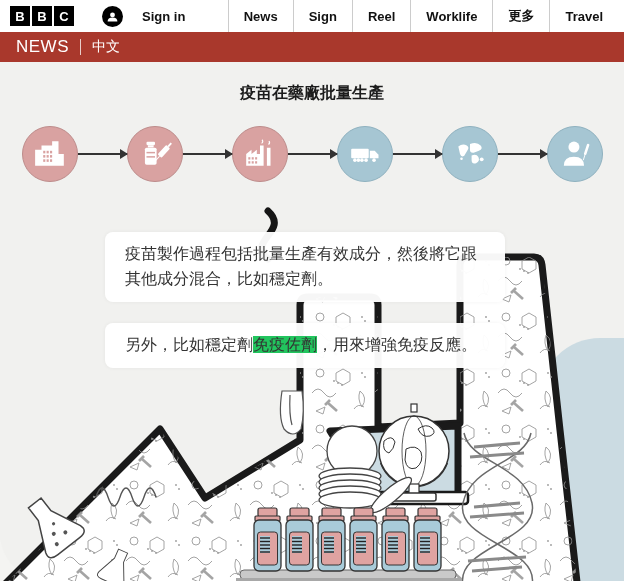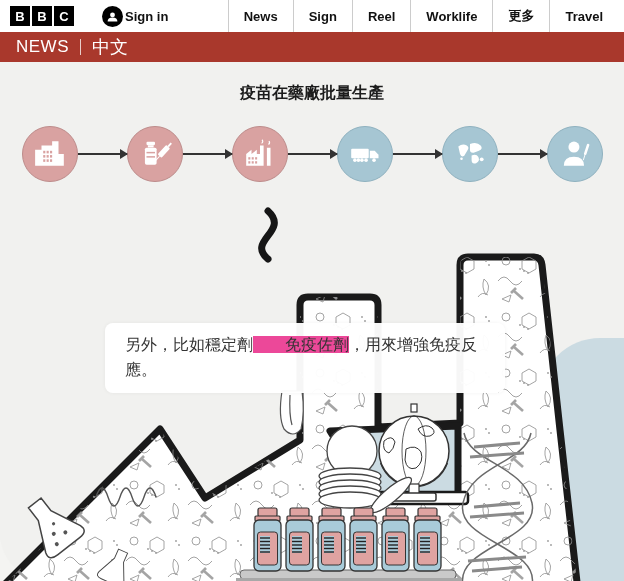--- a/index.html
+++ b/index.html
@@ -4,34 +4,34 @@
 <style>
   * { margin:0; padding:0; box-sizing:border-box; }
   html,body { width:624px; height:581px; overflow:hidden; background:#f1f1ef;
               font-family:"Liberation Sans", sans-serif; }
 
   
   .topbar { height:32px; background:#fff; display:flex; align-items:stretch; }
   .logo { display:flex; align-items:center; gap:2px; padding:0 0 0 10px; cursor:pointer; }
   .logo .blk { width:20px; height:20px; background:#000; color:#fff; font-weight:bold;
                font-size:13px; display:flex; align-items:center; justify-content:center; }
-  .signin { display:flex; align-items:center; gap:2px; margin-left:28px; font-weight:bold;
+  .signin { display:flex; align-items:center; gap:19px; margin-left:28px; font-weight:bold;
             font-size:13px; color:#111; cursor:pointer; }
   .signin-ic { width:21px; height:21px; border-radius:50%; background:#000; display:flex;
                align-items:center; justify-content:center; }
   .nav { margin-left:auto; margin-right:6px; display:flex; align-items:stretch; }
   .nav-item { display:flex; align-items:center; padding:0 15px; font-size:13px; font-weight:bold;
               color:#111; border-left:1px solid #ccc; cursor:pointer; }
   .nav-item:last-child { border-right:0; }
 
   
   .newsbar { height:30px; background:#a9382c; display:flex; align-items:center; padding-left:16px; }
   .newsbar .brand { color:#fff; font-size:17px; letter-spacing:.5px; cursor:pointer; }
   .newsbar .sep { width:1px; height:16px; background:rgba(255,255,255,.75); margin:0 11px; }
-  .newsbar .lang { color:#fff; font-size:18px; cursor:pointer; }
+  .newsbar .lang { color:#fff; font-size:14px; cursor:pointer; }
 
   
   .content { position:relative; height:519px; background:#f1f1ef; overflow:hidden; }
   h1.title { text-align:center; font-size:16px; font-weight:bold; color:#1c1c1c;
              padding-top:23px; line-height:1; }
 
   .process { position:absolute; top:64px; left:0; right:0; display:flex;
              align-items:center; justify-content:center; }
   .step { width:56px; height:56px; border-radius:50%; display:flex; align-items:center;
           justify-content:center; flex:0 0 auto; }
@@ -43,21 +43,21 @@
                   border-left:8px solid #333; border-top:5px solid transparent;
                   border-bottom:5px solid transparent; }
 
   .illus { position:absolute; top:133px; left:0; width:624px; height:386px; }
 
   .bubble { position:absolute; left:105px; width:400px; background:rgba(255,255,255,.96);
             border-radius:8px; padding:10px 20px; font-size:16px; line-height:1.55;
             color:#333; z-index:3; box-shadow:0 0 4px rgba(0,0,0,.05); }
   .bubble1 { top:170px; }
   .bubble2 { top:261px; }
-  .hl { background:#ec4899; cursor:pointer;padding-left:32px; }
+  .hl { background:#22c55e; cursor:pointer; }
 </style>
 </head>
 <body>
 
 <div class="topbar">
   <div class="logo">
     <span class="blk">B</span>
     <span class="blk">B</span>
     <span class="blk">C</span>
   </div>
@@ -360,17 +360,20 @@
               <line x1="6" y1="346.5" x2="16" y2="346.5"></line>
               <line x1="6" y1="350" x2="16" y2="350"></line>
               <line x1="6" y1="353.5" x2="16" y2="353.5"></line>
               <line x1="6" y1="357" x2="16" y2="357"></line>
             </g>
           </g>
       </g>
     </g>
   </svg>
 
+  <div class="bubble bubble1">
+    <span>疫苗製作過程包括批量生產有效成分，然後將它跟其他成分混合，比如穩定劑。</span>
+  </div>
   <div class="bubble bubble2">
     <span>另外，比如穩定劑</span><span class="hl">免疫佐劑</span><span>，用來增強免疫反應。</span>
   </div>
 
 </div>
 
 </body></html>

